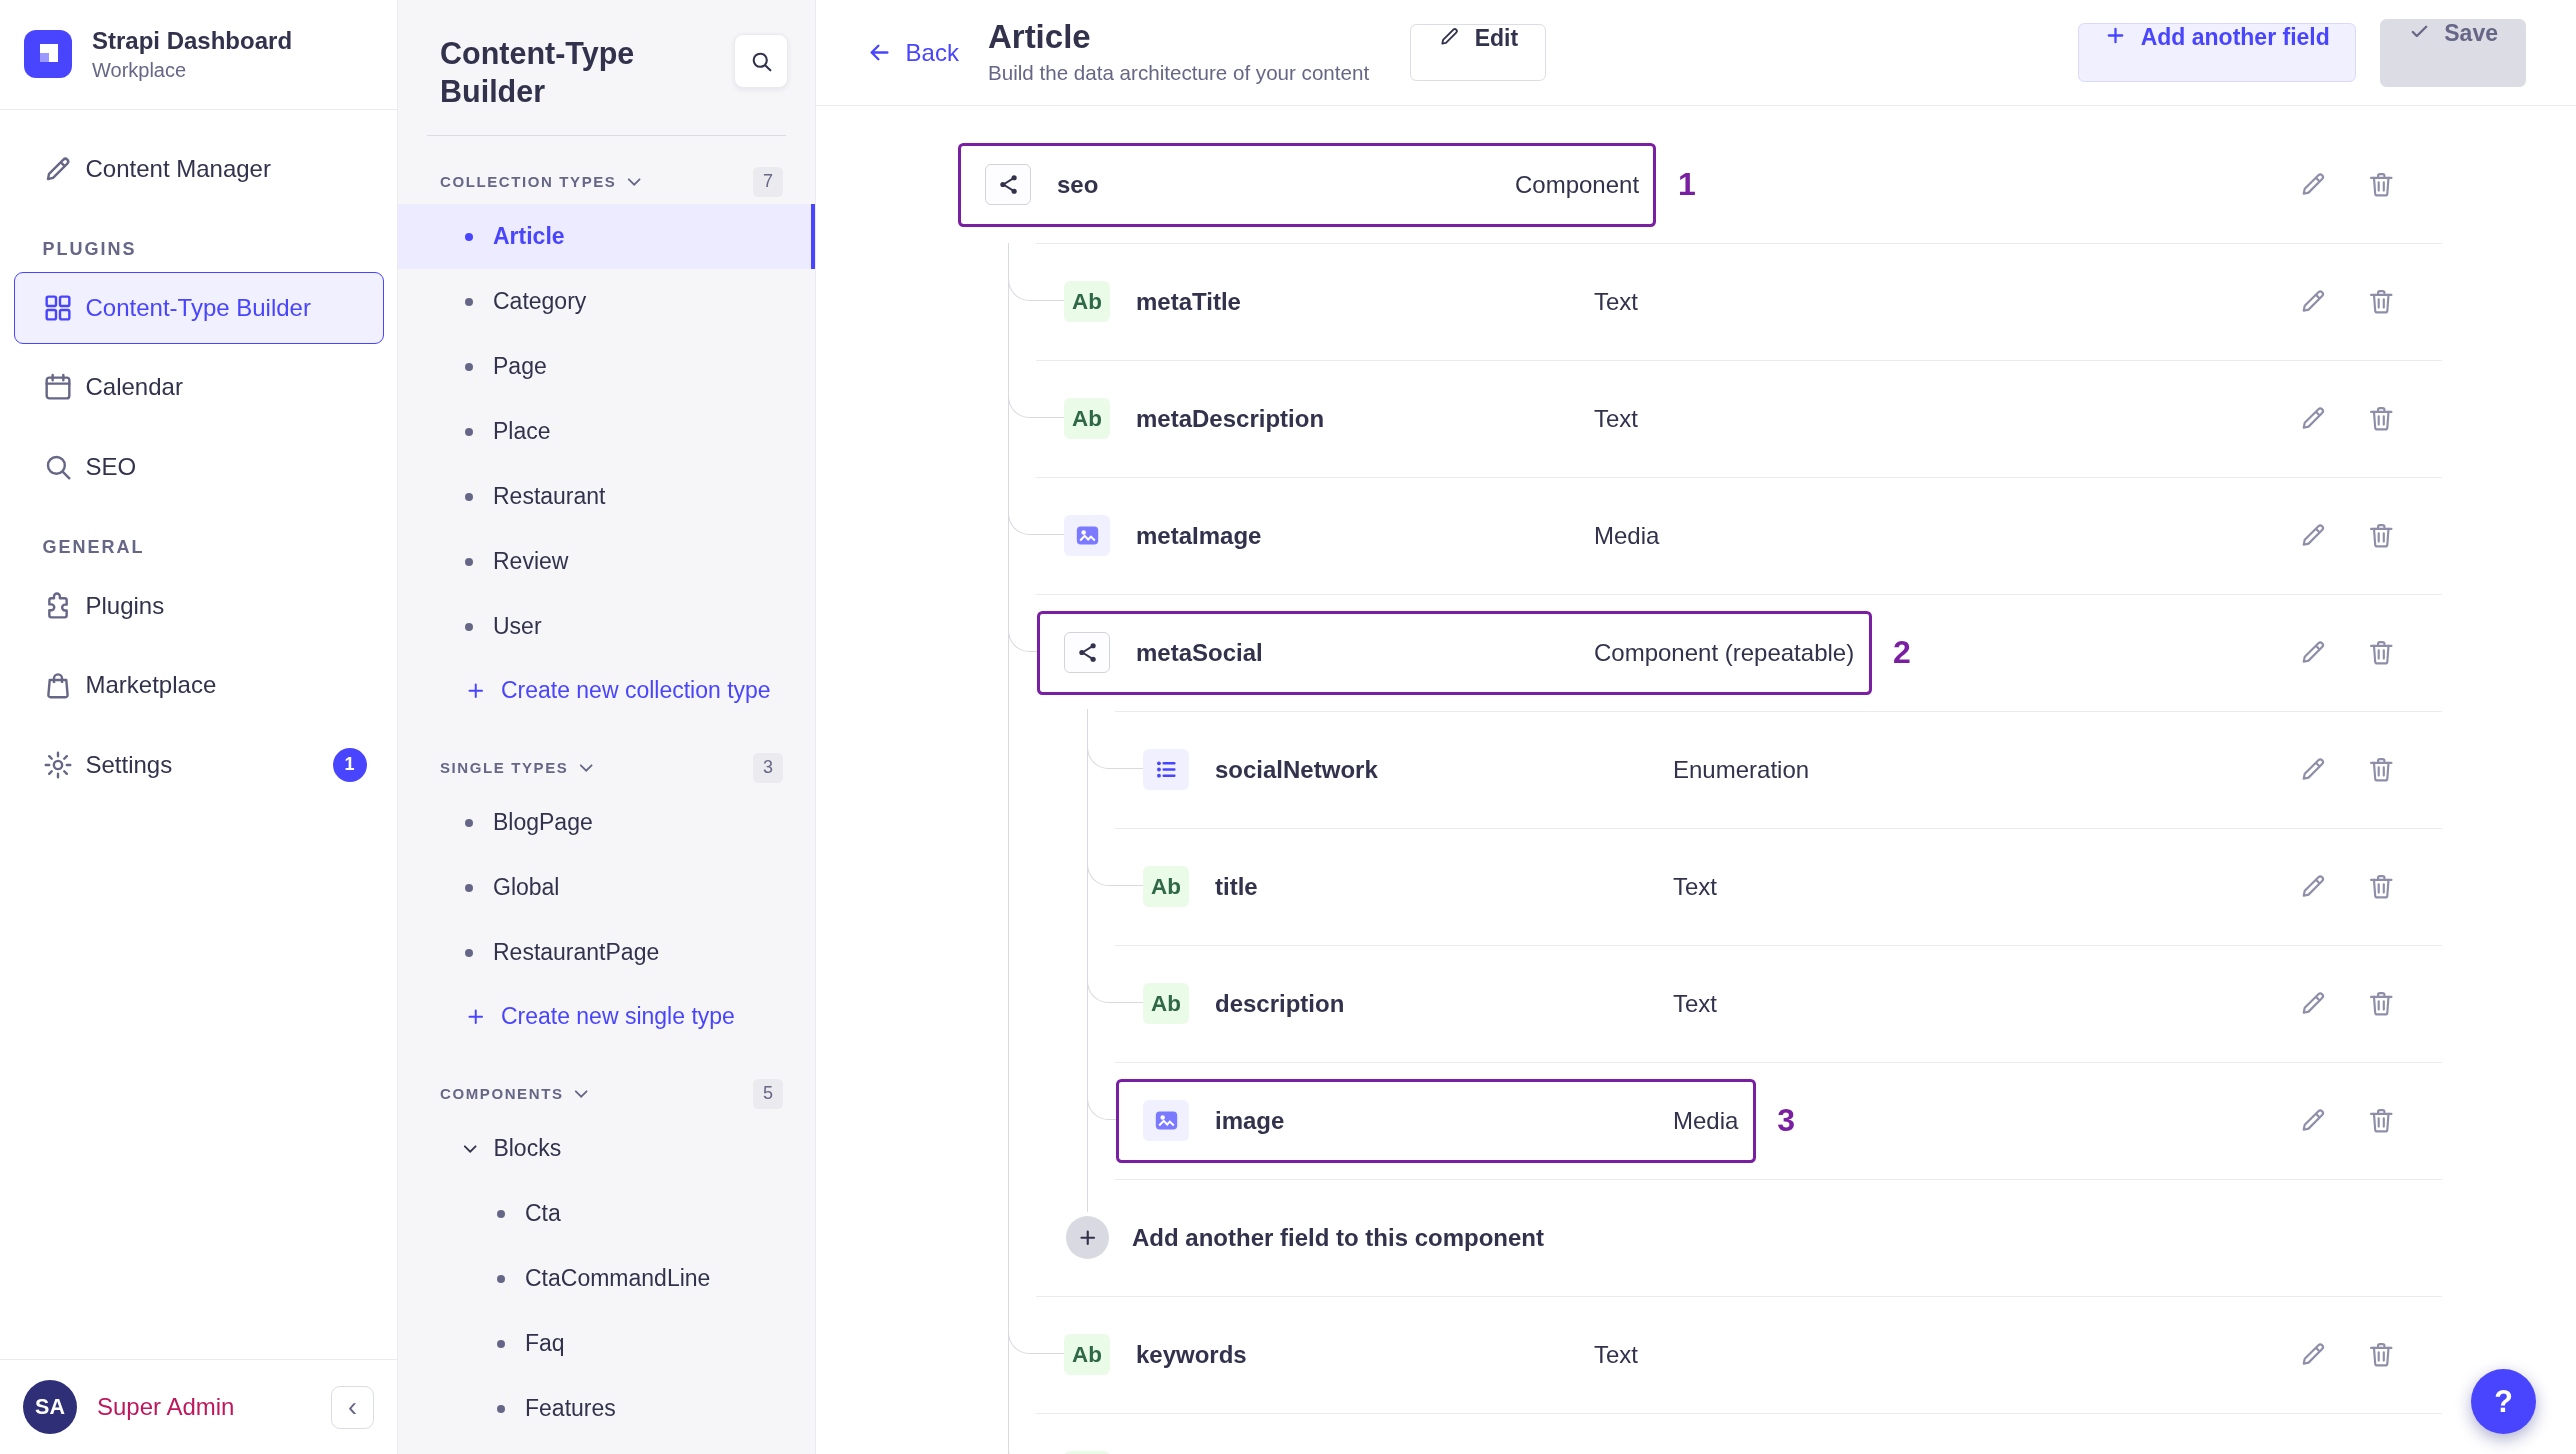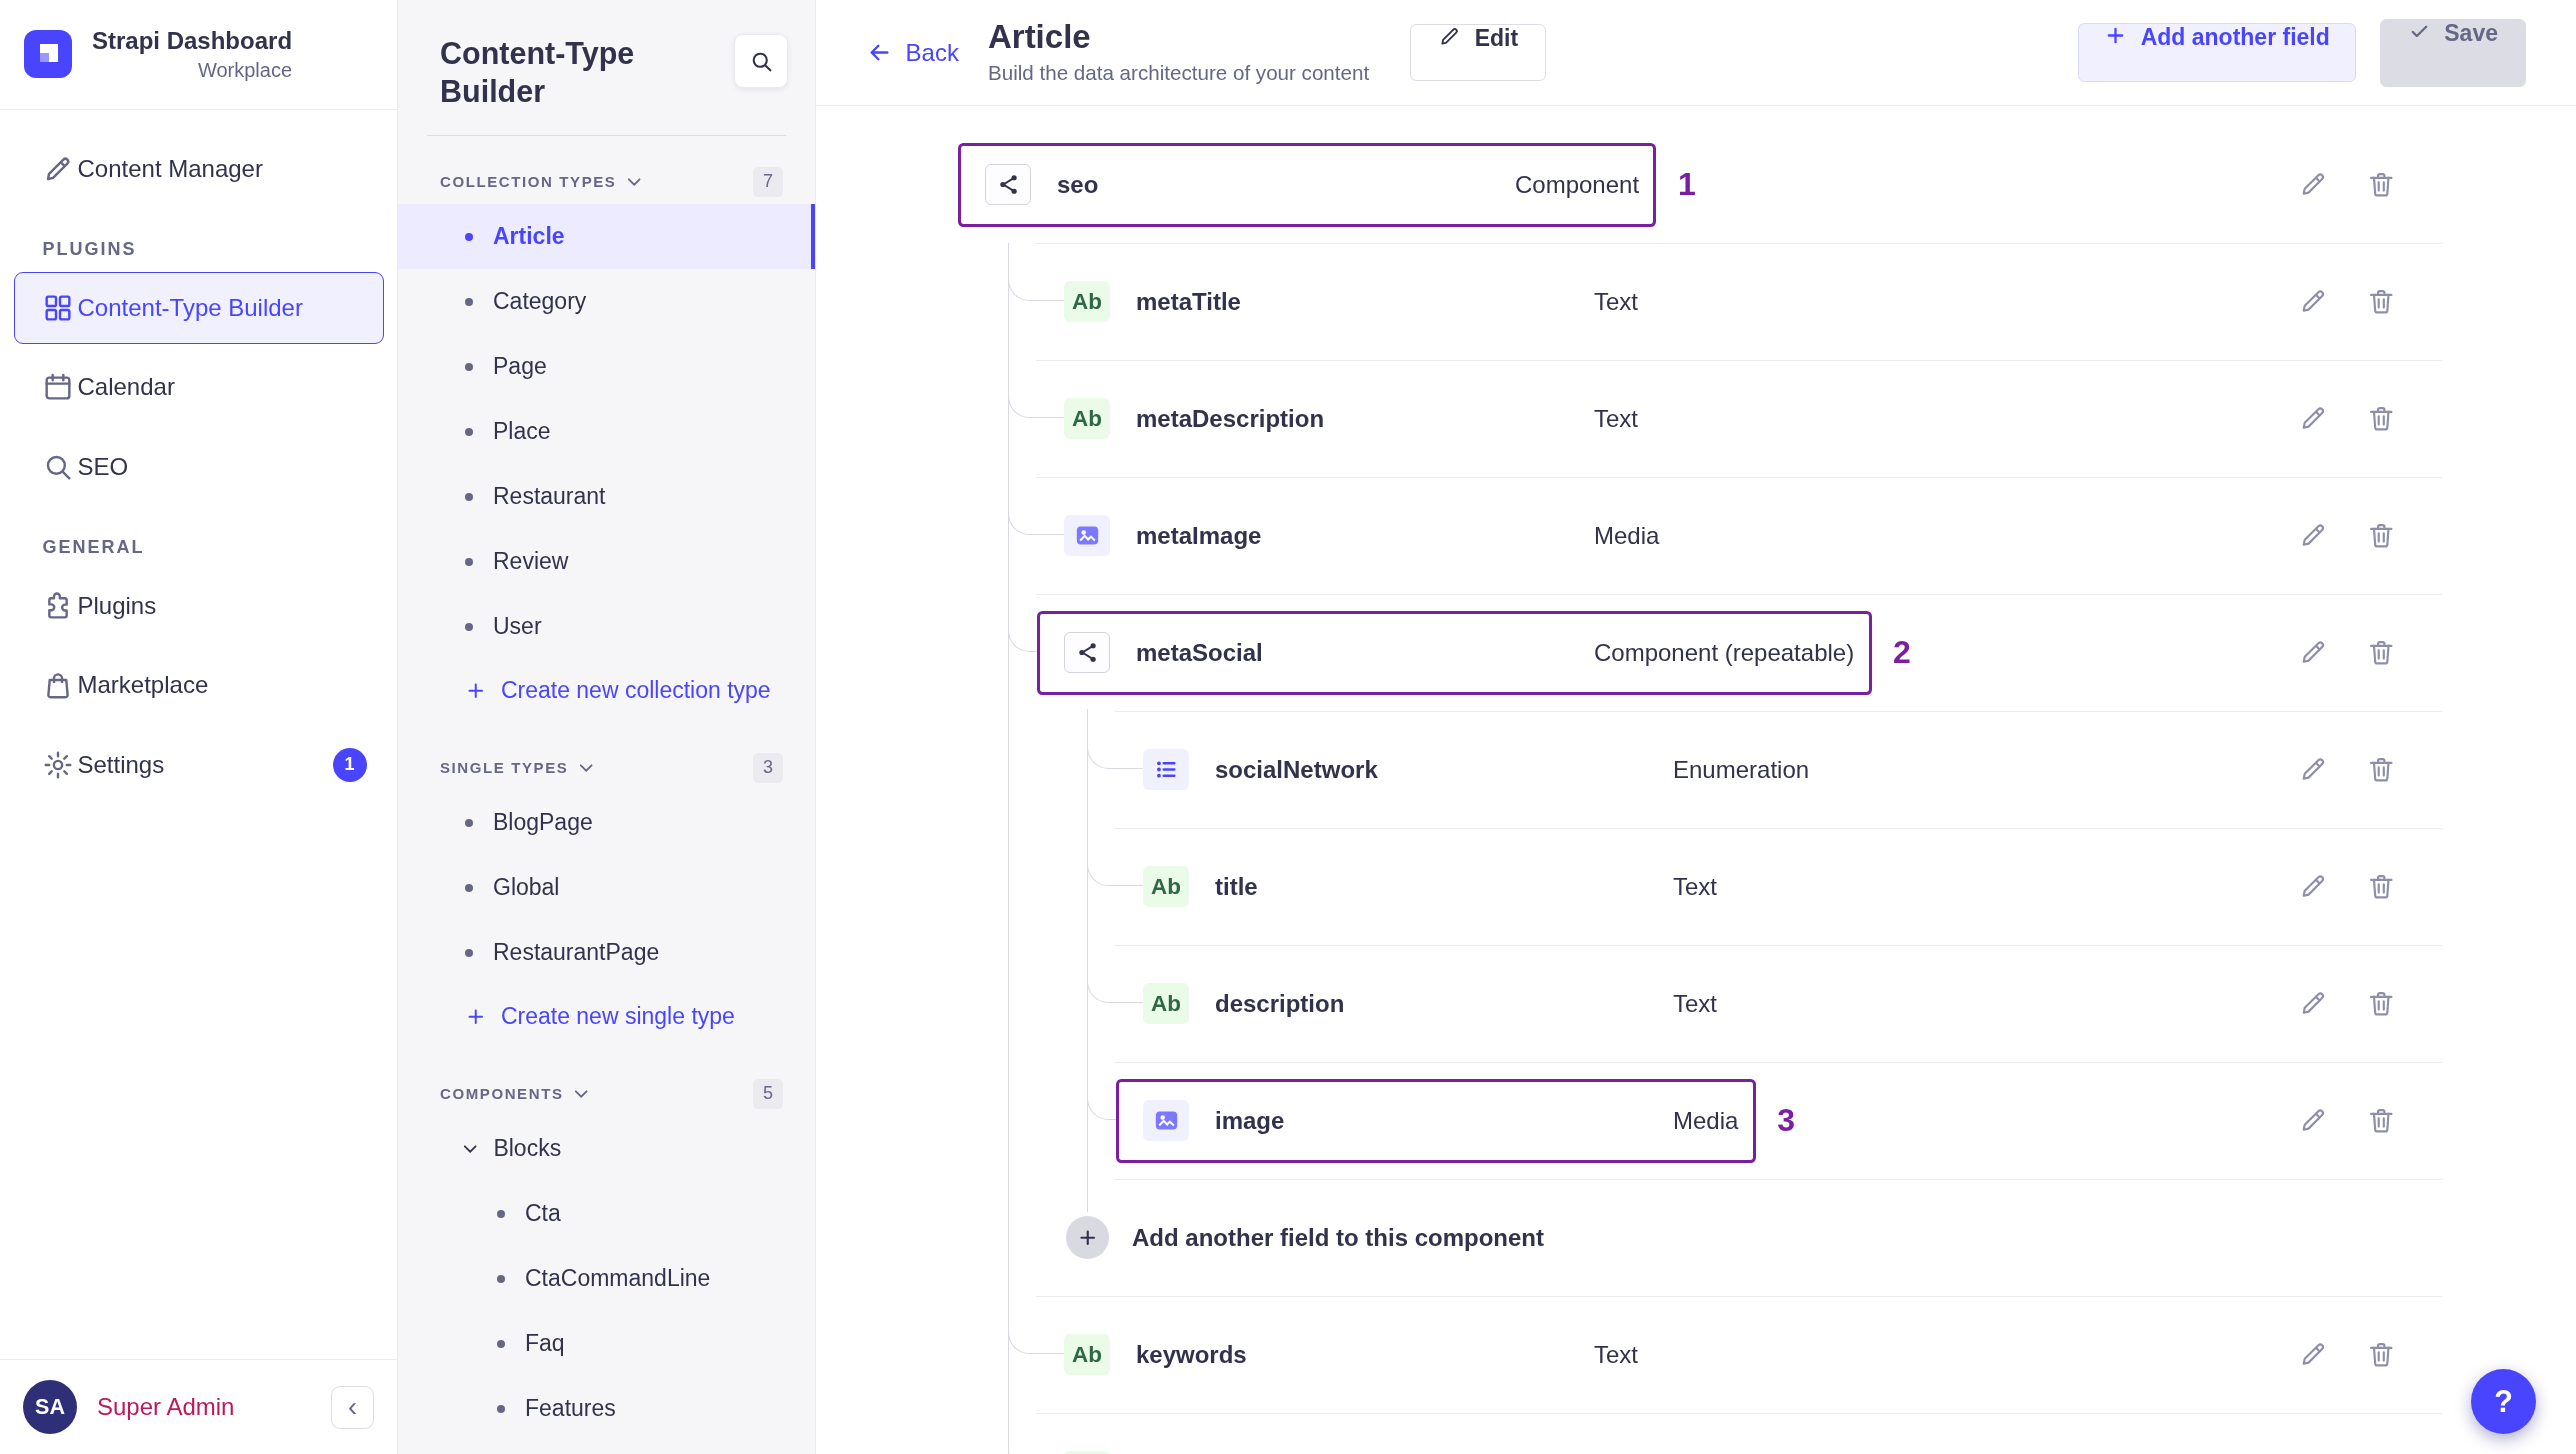--- a/index.html
+++ b/index.html
@@ -10,23 +10,23 @@
     background:#ffffff; color:#32324d;
     -webkit-font-smoothing:antialiased;
   }
   .screen { position:relative; width:2576px; height:1454px; display:flex; }
 
   
   .leftnav { width:398px; height:100%; background:#fff; border-right:0.9px solid #eaeaef; position:relative; flex-shrink:0; }
   .brand { display:flex; align-items:center; gap:20px; padding:27px 24px; border-bottom:0.9px solid #eaeaef; }
   .logo { width:48px; height:48px; flex-shrink:0; }
   .brand-title { font-size:24px; font-weight:bold; color:#32324d; }
-  .brand-sub { font-size:20px; color:#666687; margin-top:3.6px;text-align:right; }
+  .brand-sub { font-size:20px; color:#666687; margin-top:3.6px; }
   .nav-items { padding:23px 13.5px 0; }
-  .nav-item { display:flex; align-items:center; gap:4px; height:72px; margin-bottom:7.2px; padding:0 16px 0 27px;
+  .nav-item { display:flex; align-items:center; gap:12px; height:72px; margin-bottom:7.2px; padding:0 16px 0 27px;
               border-radius:9px; font-size:24px; color:#32324d; border:1.8px solid transparent; cursor:pointer; }
   .nav-item .nicon { width:32px; height:32px; color:#666687; flex-shrink:0; }
   .nav-item.active { background:#f0f0ff; border-color:#4945ff; color:#4945ff; }
   .nav-item.active .nicon { color:#4945ff; }
   .nav-section-label { font-size:18px; font-weight:bold; letter-spacing:2px; color:#666687; margin:34px 0 12.6px 29px; }
   .nav-badge { margin-left:auto; background:#4945ff; color:#fff; border-radius:50%; min-width:34px; height:34px;
                display:flex; align-items:center; justify-content:center; font-size:18px; font-weight:bold; }
   .nav-footer { position:absolute; bottom:0; left:0; right:0; height:95px; border-top:0.9px solid #eaeaef;
                 display:flex; align-items:center; padding:0 23px; gap:20px; background:#fff; }
   .avatar { width:54px; height:54px; border-radius:50%; background:#2f2f78; color:#fff; font-size:21.5px; font-weight:bold;

